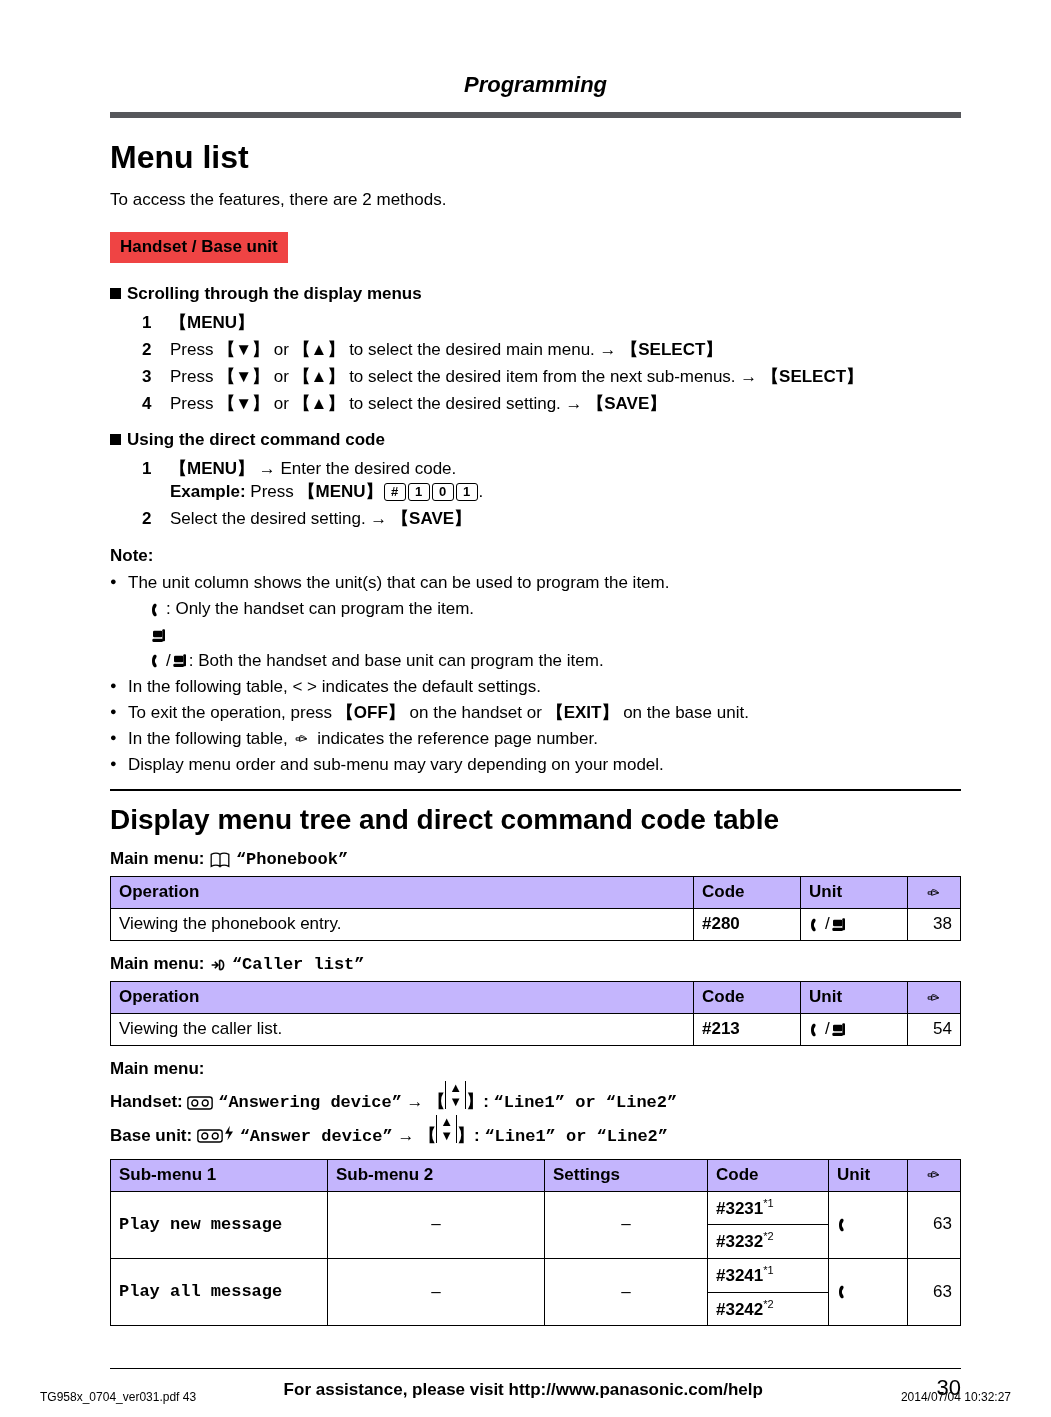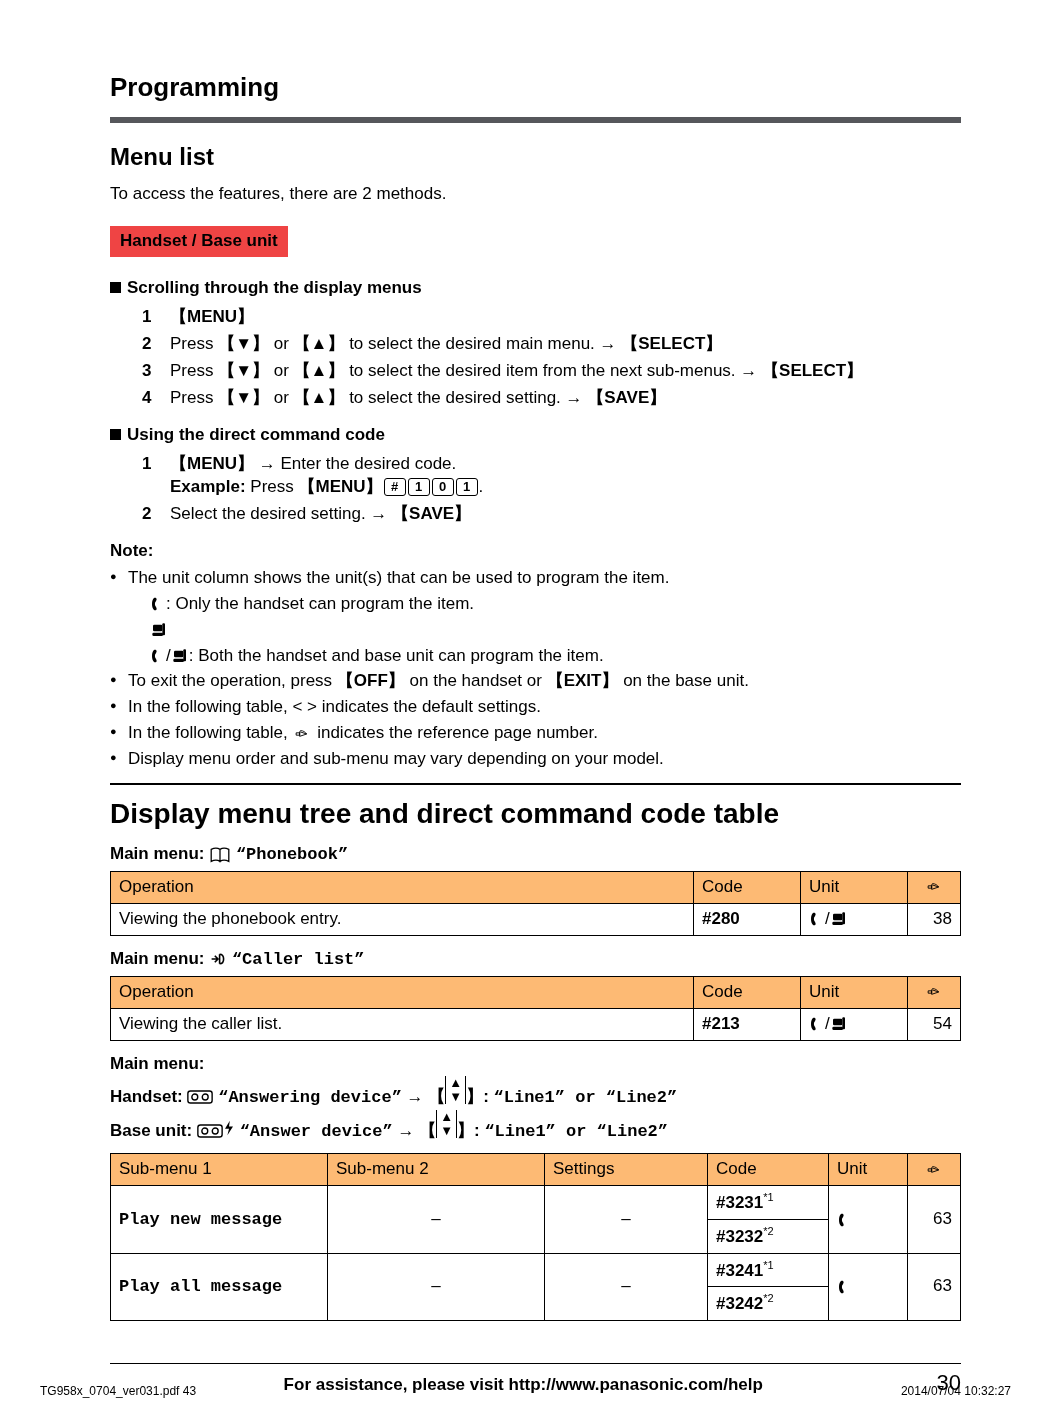--- a/index.html
+++ b/index.html
@@ -17,27 +17,28 @@
     min-height: 1417px;
     box-sizing: border-box;
     padding: 70px 90px 20px 110px;
     position: relative;
   }
   .header-rule {
     border-top: 6px solid #56575b;
     margin-top: 12px;
   }
   .right-header {
-    text-align: left;
-    font-weight: bold;
-    font-size: 26px;
+    text-align: center;
+    font-style: italic;
+    font-weight: bold;
+    font-size: 22px;
     margin-bottom: 4px;
   }
   h1.title {
-    font-size: 24px;
+    font-size: 32px;
     font-weight: bold;
     margin: 18px 0 8px 0;
   }
   .intro {
     margin: 10px 0 16px 0;
   }
   .section-label {
     display: inline-block;
     background: #ef4444;
     padding: 4px 10px;
@@ -151,22 +152,22 @@
     margin: 2px 0 12px 0;
   }
   table.optable th, table.optable td {
     border: 1.4px solid #000;
     padding: 4px 8px;
     text-align: left;
     vertical-align: middle;
     font-size: 17px;
   }
   table.optable th {
-    background: #fdba74;
-    font-weight: normal;
+    background: #c4b5fd;
+    font-weight: bold;
     margin-top: 24px;
   }
   table.optable th.pointer, table.optable td.pointer {
     width: 36px;
     text-align: center;
   }
   table.optable td.code {
     width: 90px;
     font-weight: bold;
   }
@@ -334,24 +335,24 @@
         </li>
         <li>
           <span class="icon-handset"><svg width="16" height="16">
                 <use href="#sym-handset"></use>
               </svg></span>/<span class="icon-base"><svg width="18" height="16">
                 <use href="#sym-base"></use>
               </svg></span><span>: Both the handset and base unit can program the item.</span>
         </li>
       </ul>
     </li>
+    <li>In the following table, &lt; &gt; indicates the default settings.</li>
     <li>
       <span>To exit the operation, press </span><span class="boldkey">【<span>OFF</span>】</span><span> on the handset or </span><span class="boldkey">【<span>EXIT</span>】</span><span> on the base unit.</span>
     </li>
-    <li>In the following table, &lt; &gt; indicates the default settings.</li>
     <li>
       <span>In the following table, </span><span class="icon-pointer"><svg width="20" height="14" viewBox="0 0 24 24">
             <use href="#sym-pointer"></use>
           </svg></span><span> indicates the reference page number.</span>
     </li>
     <li>Display menu order and sub-menu may vary depending on your model.</li>
   </ul>
 
   <hr class="hr-thin">
 

